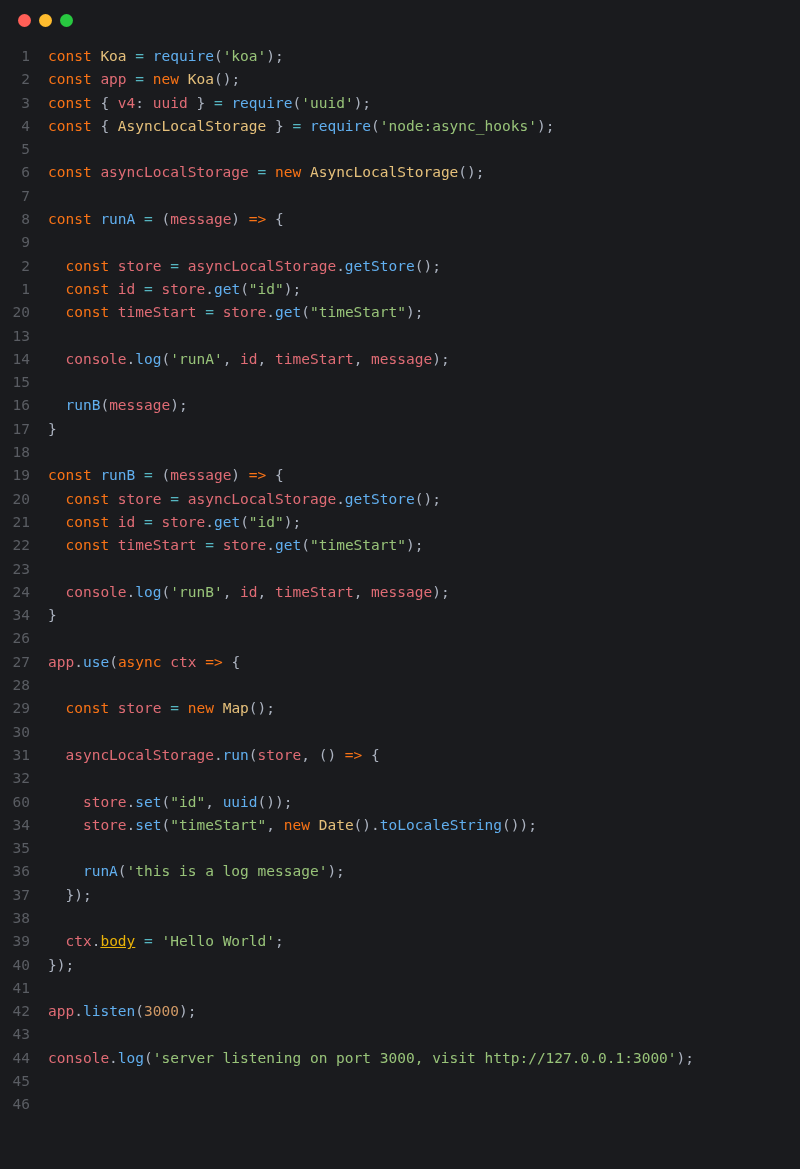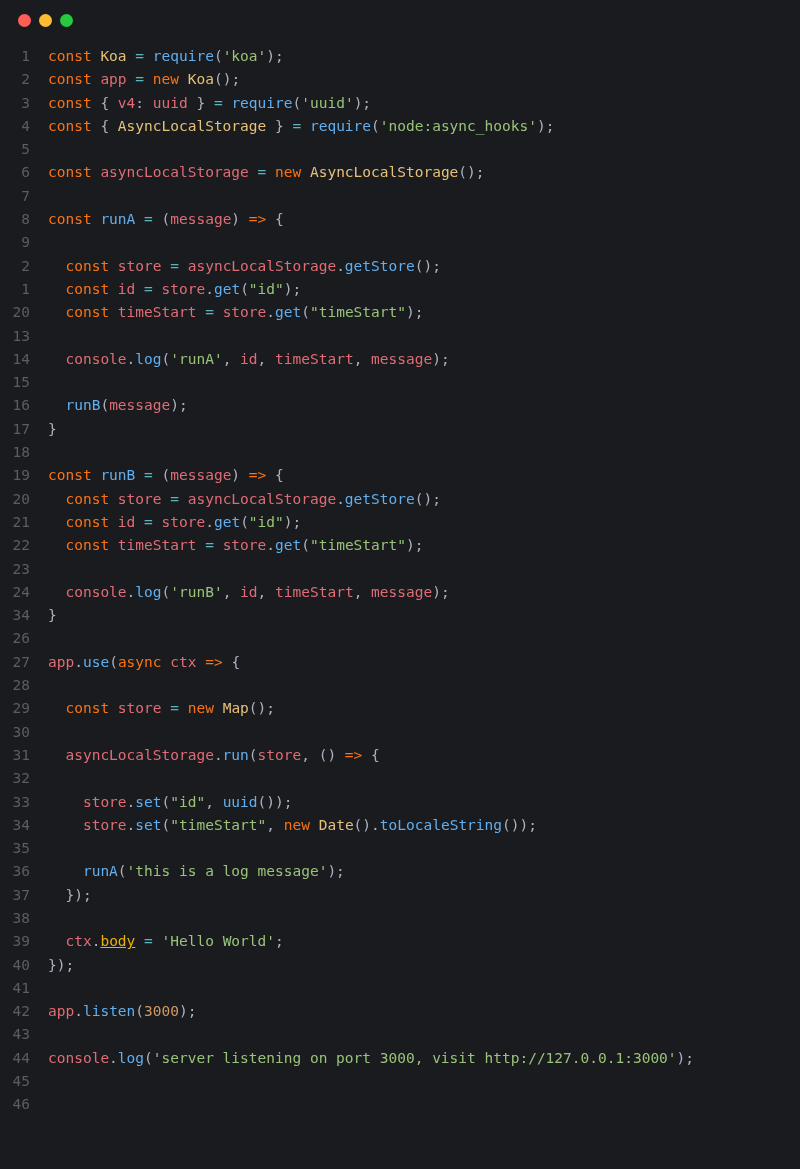--- a/index.html
+++ b/index.html
@@ -97,21 +97,21 @@
         <div>23</div>
         <div>24</div>
         <div>34</div>
         <div>26</div>
         <div>27</div>
         <div>28</div>
         <div>29</div>
         <div>30</div>
         <div>31</div>
         <div>32</div>
-        <div>33</div>
+        <div>60</div>
         <div>34</div>
         <div>35</div>
         <div>36</div>
         <div>37</div>
         <div>38</div>
         <div>39</div>
         <div>40</div>
         <div>41</div>
         <div>42</div>
         <div>43</div>

